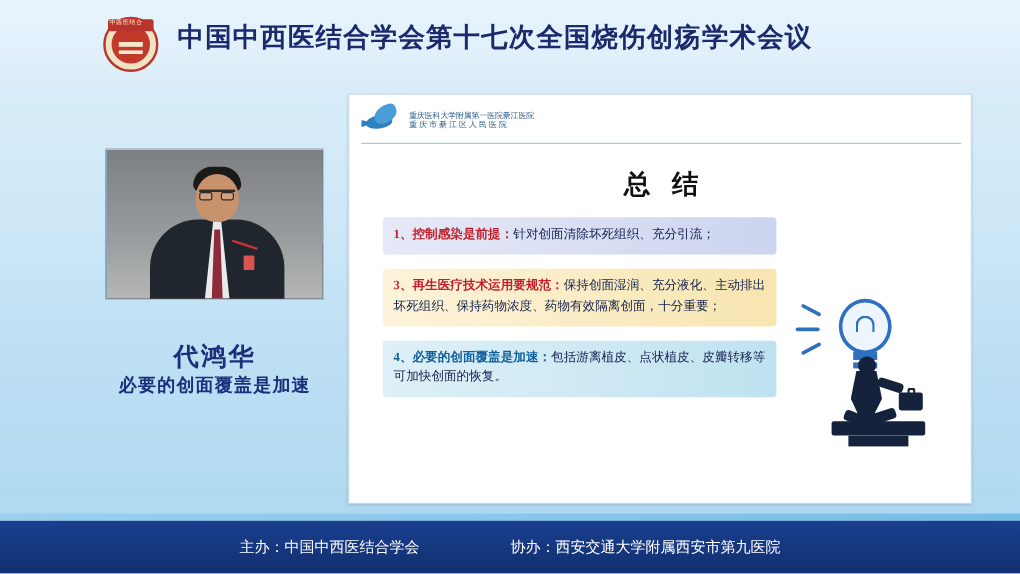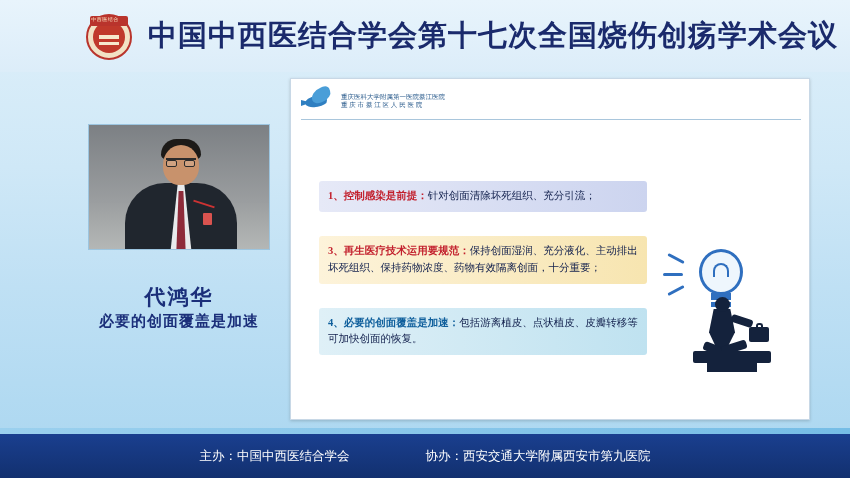--- a/index.html
+++ b/index.html
@@ -49,21 +49,21 @@
     border-radius: 2px;
   }
   .logo-cap-txt {
     position: absolute; left: 0; top: 0; width: 38px; height: 10px;
     color: #ffe9c6; font-size: 5px; line-height: 10px; text-align: center;
     letter-spacing: .5px;
   }
   .title-cn {
     position: absolute; left: 148px; top: 16px;
     font-family: "Liberation Serif", serif;
-    font-size: 29px; font-weight: bold; color: #1a2a6c;
+    font-size: 22px; font-weight: bold; color: #1a2a6c;
     letter-spacing: 1px;
     white-space: nowrap;
   }
   .title-en {
     position: absolute; left: 156px; top: 52px;
     font-size: 10.5px; font-weight: bold; color: #1a3a7c;
     white-space: nowrap;
   }
 
   
@@ -180,21 +180,21 @@
     text-indent: 18px;
   }
 
   .bullets {
     position: absolute; left: 28px; top: 102px; width: 328px;
   }
   .bullet {
     position: relative;
     border-radius: 3px;
     padding: 7px 9px 8px 9px;
-    margin-bottom: 24px;
+    margin-bottom: 12px;
     font-family: "Liberation Serif", serif;
     font-size: 10.5px;
     line-height: 1.55;
     color: #12204d;
   }
   .bullet .lead { font-weight: bold; }
   .b1 { background: linear-gradient(90deg, #e6e9f7 0%, #ccd4ef 100%); }
   .b1 .lead { color: #c21f2c; }
   .b2 { background: linear-gradient(90deg, #e2f0e6 0%, #bfe0cb 100%); }
   .b2 .lead { color: #0f7a3d; }
@@ -330,20 +330,21 @@
         <div class="dove-body"></div>
         <div class="dove-wing"></div>
       </div>
       <div class="hosp-lines">
         <div class="hosp-l1">重庆医科大学附属第一医院綦江医院</div>
         <div class="hosp-l2">重 庆 市 綦 江 区 人 民 医 院</div>
       </div>
     </div>
     <div class="slide-rule"></div>
 
+    <div class="slide-title">总结</div>
 
     <div class="bullets">
       <div class="bullet b1">
         <span class="lead">1、控制感染是前提：</span><span>针对创面清除坏死组织、充分引流；</span>
       </div>
       <div class="bullet b3">
         <span class="lead">3、再生医疗技术运用要规范：</span><span>保持创面湿润、充分液化、主动排出坏死组织、保持药物浓度、药物有效隔离创面，十分重要；</span>
       </div>
       <div class="bullet b4">
         <span class="lead">4、必要的创面覆盖是加速：</span><span>包括游离植皮、点状植皮、皮瓣转移等可加快创面的恢复。</span>

